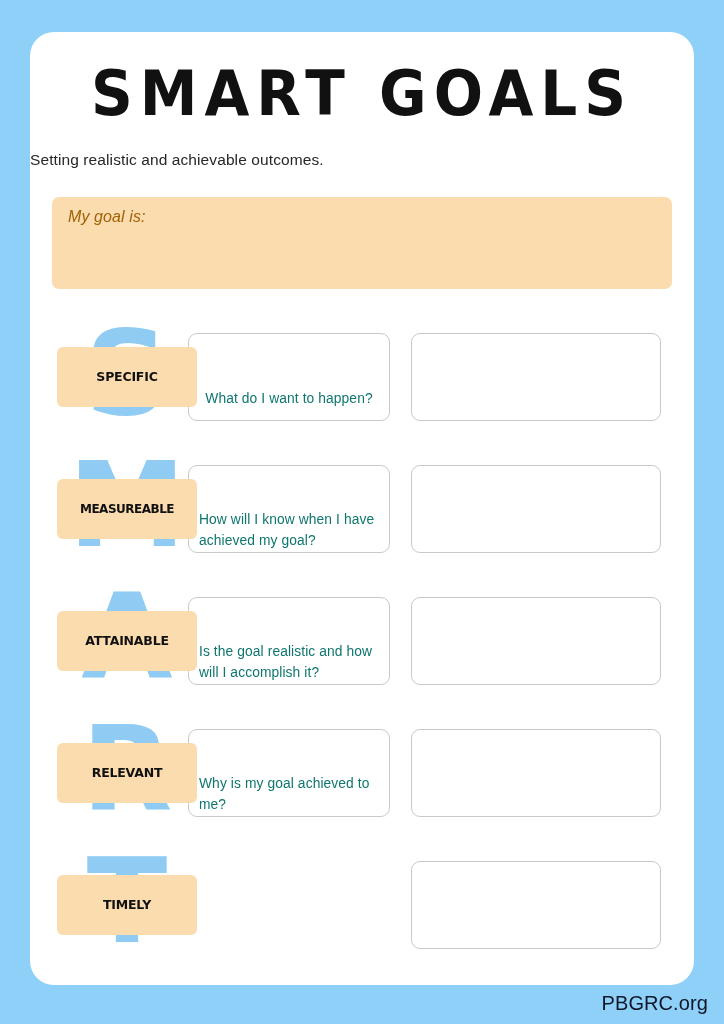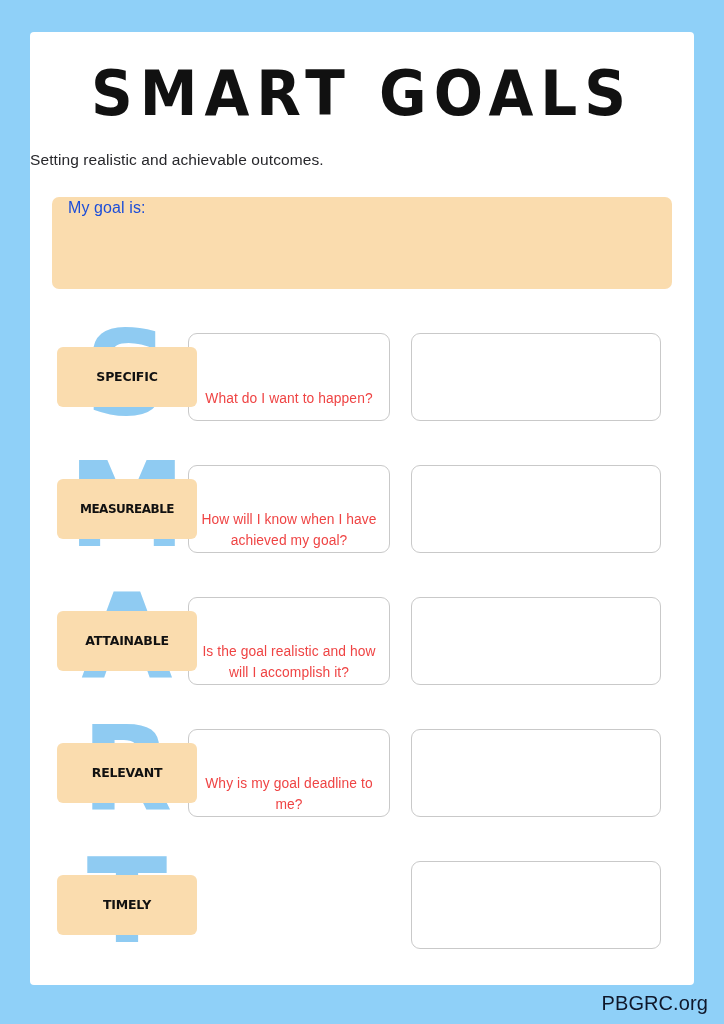--- a/index.html
+++ b/index.html
@@ -22,21 +22,21 @@
     inset: 0;
     background: #8FD0F8;
   }
   #card {
     position: absolute;
     left: 30px;
     top: 32px;
     width: 664px;
     height: 953px;
     background: #FFFFFF;
-    border-radius: 4px;
+    border-radius: 24px;
   }
 
   
   #title {
     position: absolute;
     left: 0;
     top: 28px;
     width: 664px;
     text-align: center;
     font-family: "DejaVu Sans", sans-serif;
@@ -67,24 +67,25 @@
     left: 22px;
     top: 165px;
     width: 620px;
     height: 92px;
     background: #FADCAE;
     border-radius: 7px;
   }
   #goal-banner-label {
     position: absolute;
     left: 16px;
-    top: 2px;
+    top: 11px;
     font-size: 16px;
-    color: #1d4ed8;
-    letter-spacing: 0.1px;
+    color: #a16207;
+    letter-spacing: 0.1px;
+    font-style: italic;
   }
 
   
   .row {
     position: absolute;
     left: 0;
     width: 664px;
     height: 112px;
   }
   .row-0 { top: 289px; }
@@ -154,24 +155,24 @@
     box-sizing: border-box;
     border: 1.5px solid #C9C9C9;
     border-radius: 9px;
     background: #FFFFFF;
     display: flex;
     align-items: center;
     justify-content: center;
     padding: 4px 10px;
   }
   .question-text {
-    text-align: center;
+    text-align: left;
     font-size: 13.8px;
     line-height: 21px;
-    color: #ef4444;
+    color: #0f766e;
     letter-spacing: 0.1px;
     margin-top: 42px;
   }
 
   
   .answer-box {
     position: absolute;
     left: 381px;
     top: 12px;
     width: 250px;
@@ -245,21 +246,21 @@
       <div class="answer-box"></div>
     </div>
 
     <div class="row row-3">
       <div class="badge-cluster">
         <div class="big-letter">R</div>
         <div class="badge-plate"></div>
         <div class="badge-label">RELEVANT</div>
       </div>
       <div class="question-box">
-        <div class="question-text">Why is my goal deadline to me?</div>
+        <div class="question-text">Why is my goal achieved to me?</div>
       </div>
       <div class="answer-box"></div>
     </div>
 
     <div class="row row-4">
       <div class="badge-cluster">
         <div class="big-letter">T</div>
         <div class="badge-plate"></div>
         <div class="badge-label">TIMELY</div>
       </div>

